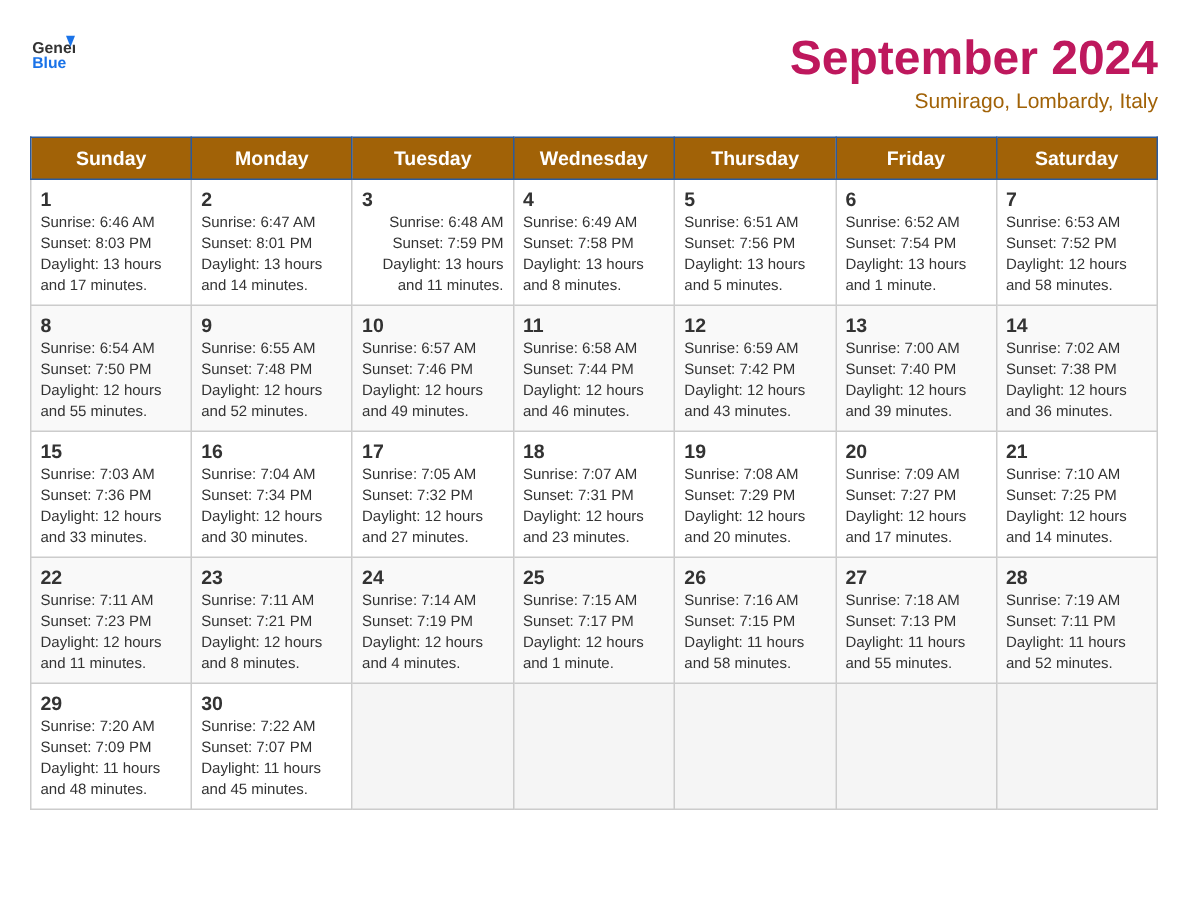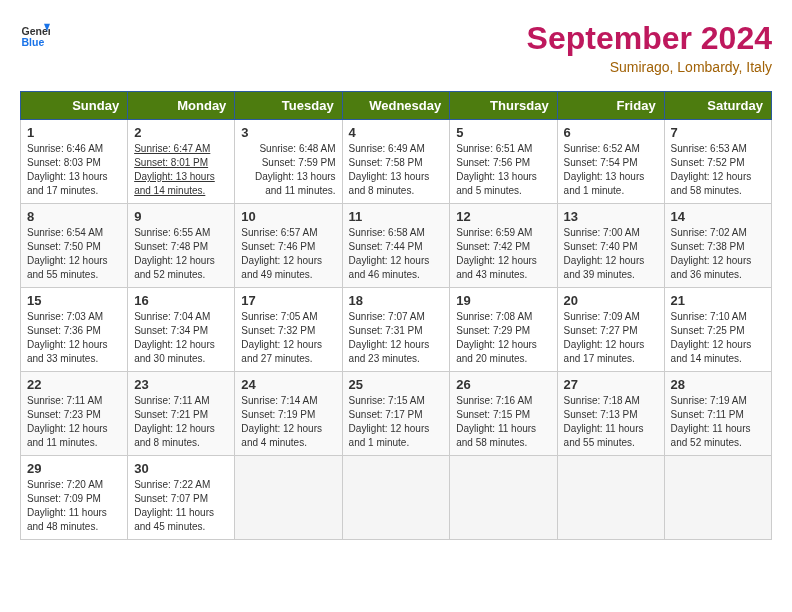--- a/index.html
+++ b/index.html
@@ -37,26 +37,26 @@
       font-size: 14px;
       color: #a16207;
       margin-top: 2px;
     }
     .calendar {
       width: 100%;
       border-collapse: collapse;
       border: 1px solid #ccc;
     }
     .calendar th {
-      background-color: #4d7c0f;
+      background-color: #a16207;
       color: #fff;
       font-size: 13px;
       font-weight: bold;
       padding: 6px 8px;
-      text-align: right;
+      text-align: center;
       border: 1px solid #2a5a9e;
     }
     .calendar td {
       vertical-align: top;
       padding: 5px 6px;
       border: 1px solid #ccc;
       font-size: 10px;
       color: #333;
       width: 108px;
       min-height: 80px;
@@ -113,21 +113,21 @@
   <tr>
         <td>
           <span class="day-number">1</span>
           <div class="day-info" style="white-space: pre-line;">Sunrise: 6:46 AM
 Sunset: 8:03 PM
 Daylight: 13 hours
 and 17 minutes.</div>
         </td>
         <td>
           <span class="day-number">2</span>
-          <div class="day-info" style="white-space: pre-line; text-decoration: underline;">Sunrise: 6:47 AM
+          <div class="day-info" style="white-space: pre-line;">Sunrise: 6:47 AM
 Sunset: 8:01 PM
 Daylight: 13 hours
 and 14 minutes.</div>
         </td>
         <td>
           <span class="day-number">3</span>
           <div class="day-info" style="white-space: pre-line; text-align: right;">Sunrise: 6:48 AM
 Sunset: 7:59 PM
 Daylight: 13 hours
 and 11 minutes.</div>

